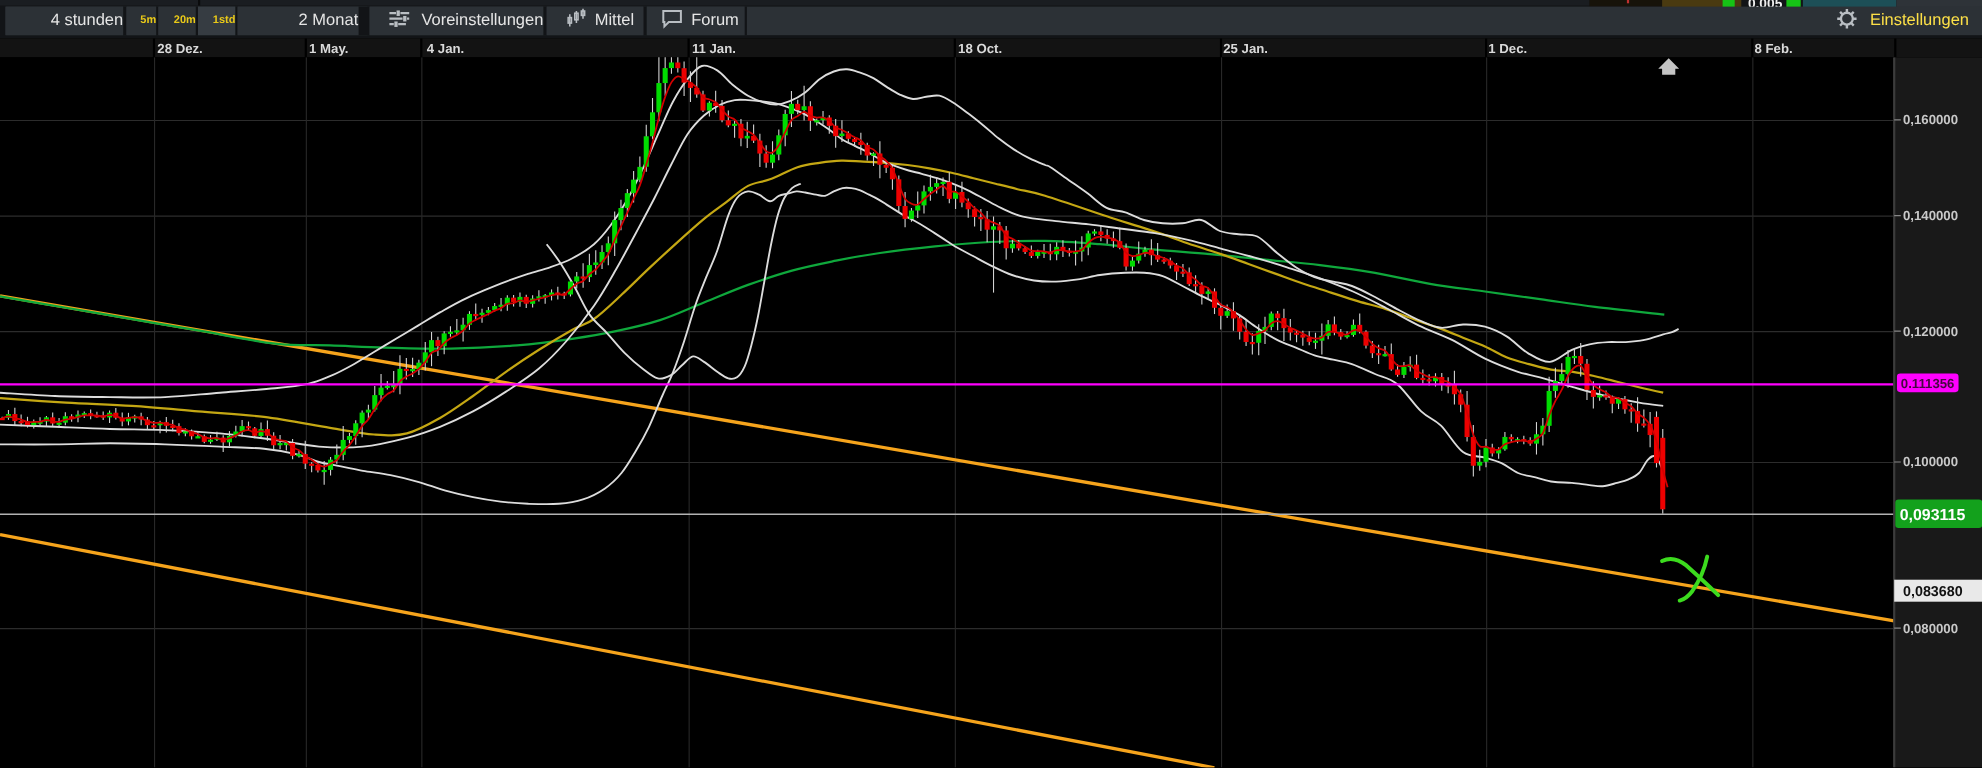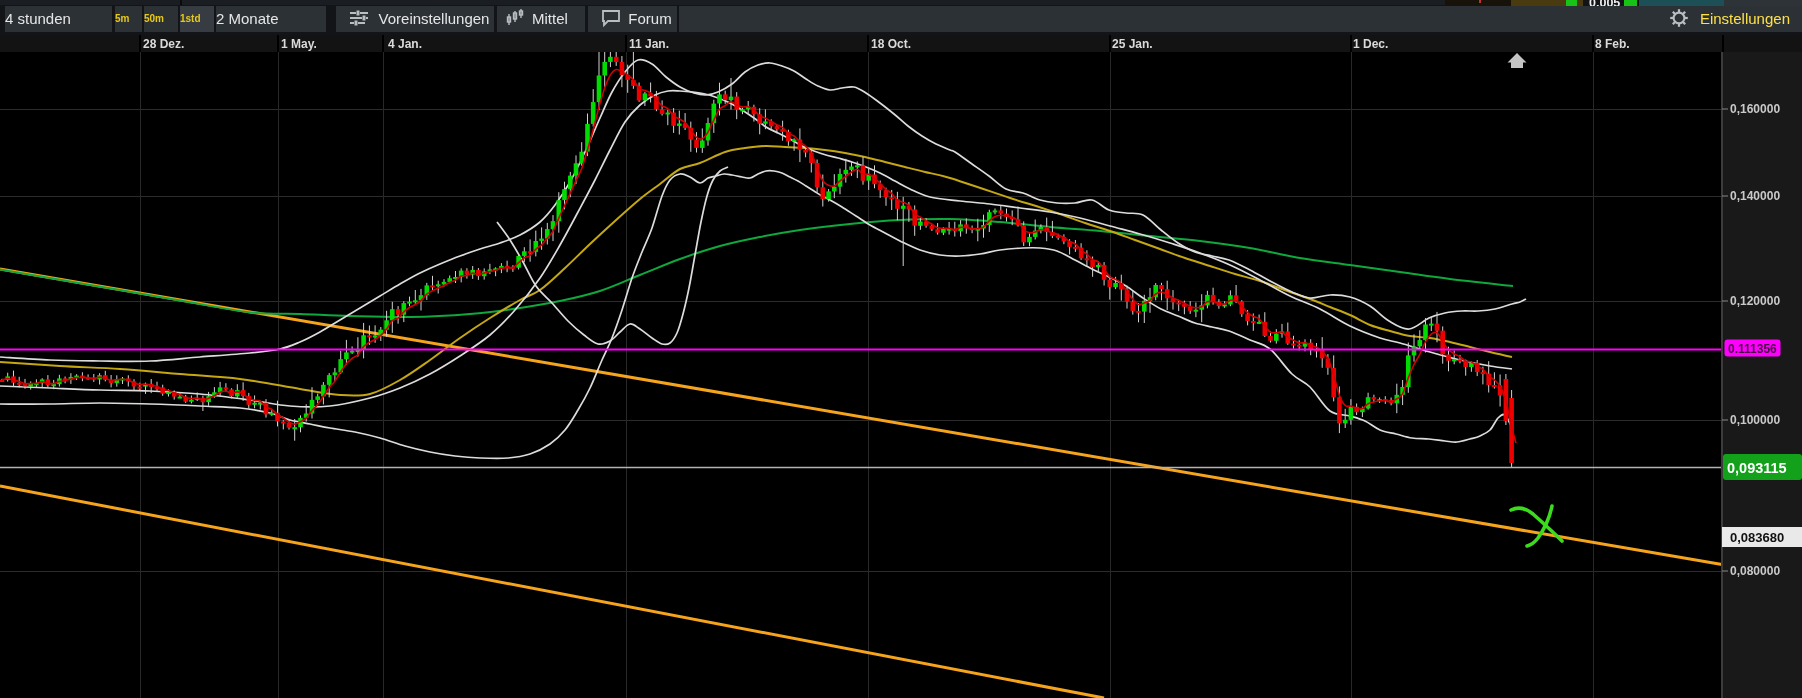--- a/index.html
+++ b/index.html
@@ -1,18 +1,18 @@
 <!DOCTYPE html>
 <html><head><meta charset="utf-8"><style>
 html,body{margin:0;padding:0;background:#000;}
 #app{position:relative;width:1802px;height:698px;overflow:hidden;background:#000;
   font-family:"Liberation Sans",sans-serif;padding-left:44px;}
 #topbar{position:absolute;left:0;top:0;width:1802px;height:35px;background:#121417;}
 .btn{position:absolute;top:6px;height:26px;background:#2c3136;color:#e6e6e6;
-  font-size:15px;line-height:26px;text-align:left;}
+  font-size:15px;line-height:26px;text-align:right;}
 .ybtn{color:#e9c918;font-weight:bold;font-size:10px;}
 #axisrow{position:absolute;left:0;top:35px;width:1802px;height:17px;background:#131313;}
 .alab{position:absolute;top:2px;font-size:12px;font-weight:bold;color:#dadada;}
 .sliver{position:absolute;top:0;height:5px;}
 </style></head>
 <body>
 <div id="app">
 <div id="topbar">
   <div style="position:absolute;left:0;top:0;width:1445px;height:5px;background:#1a1d21"></div>
   <div style="position:absolute;left:180px;top:0;width:2px;height:5px;background:#0a0b0c"></div>
@@ -22,44 +22,44 @@
   <div class="sliver" style="left:1566px;width:11px;background:#16c316;height:8px"></div>
   <div style="position:absolute;left:1589px;top:-4px;width:34px;height:13px;overflow:hidden;color:#eee;font-size:12.5px;font-weight:bold">0,005</div>
   <div class="sliver" style="left:1624px;width:13px;background:#16c316;height:8px"></div>
   <div class="sliver" style="left:1639px;width:85px;background:#1d4f57;height:9px"></div>
   <div class="sliver" style="left:1724px;width:78px;background:#2e3338;height:9px"></div>
   <div style="position:absolute;left:5px;top:6px;width:1797px;height:26px;background:#2c3136"></div>
   <div class="btn" style="left:5px;width:107px">4 stunden</div>
   <div style="position:absolute;left:112px;top:6px;width:3px;height:26px;background:#121417"></div>
   <div class="btn ybtn" style="left:115px;width:27px">5m</div>
   <div style="position:absolute;left:142px;top:6px;width:2px;height:26px;background:#121417"></div>
-  <div class="btn ybtn" style="left:144px;width:34px">50m</div>
+  <div class="btn ybtn" style="left:144px;width:34px">20m</div>
   <div style="position:absolute;left:178px;top:6px;width:2px;height:26px;background:#121417"></div>
   <div class="btn ybtn" style="left:180px;width:34px;background:#363c42">1std</div>
   <div style="position:absolute;left:214px;top:6px;width:2px;height:26px;background:#121417"></div>
   <div class="btn" style="left:216px;width:118px">2 Monate</div>
   <div style="position:absolute;left:326px;top:6px;width:10px;height:26px;background:#121417"></div>
-  <div class="btn" style="left:336px;width:158px;text-align:center;padding-left:0">
+  <div class="btn" style="left:336px;width:158px;text-align:right;padding-left:0">
     <svg width="24" height="20" viewBox="0 0 24 20" style="vertical-align:-4px;margin-left:6px">
       <g stroke="#b9bec3" stroke-width="2">
         <line x1="3" y1="5" x2="9" y2="5"></line>
             <line x1="13" y1="5" x2="21" y2="5"></line>
         <line x1="3" y1="10" x2="15" y2="10"></line>
             <line x1="19" y1="10" x2="21" y2="10"></line>
         <line x1="3" y1="15" x2="7" y2="15"></line>
             <line x1="11" y1="15" x2="18" y2="15"></line>
       </g>
       <g fill="#b9bec3">
             <rect x="9.5" y="2.5" width="3" height="5"></rect>
             <rect x="15.5" y="7.5" width="3" height="5"></rect>
             <rect x="7.5" y="12.5" width="3" height="5"></rect>
           </g>
     </svg><span style="margin-left:8px">Voreinstellungen</span></div>
   <div style="position:absolute;left:494px;top:6px;width:3px;height:26px;background:#121417"></div>
-  <div class="btn" style="left:497px;width:88px;text-align:left">
+  <div class="btn" style="left:497px;width:88px;text-align:center">
     <svg width="20" height="20" viewBox="0 0 20 20" style="vertical-align:-4px;margin-left:8px">
       <g stroke="#b9bec3" stroke-width="1.4" fill="none">
         <line x1="4" y1="6" x2="4" y2="17"></line>
             <rect x="2.5" y="9" width="3" height="5"></rect>
         <line x1="10" y1="3" x2="10" y2="14"></line>
             <rect x="8.5" y="5" width="3" height="6"></rect>
         <line x1="16" y1="1" x2="16" y2="10"></line>
             <rect x="14.5" y="3" width="3" height="4"></rect>
       </g>
         </svg><span style="margin-left:7px">Mittel</span></div>

